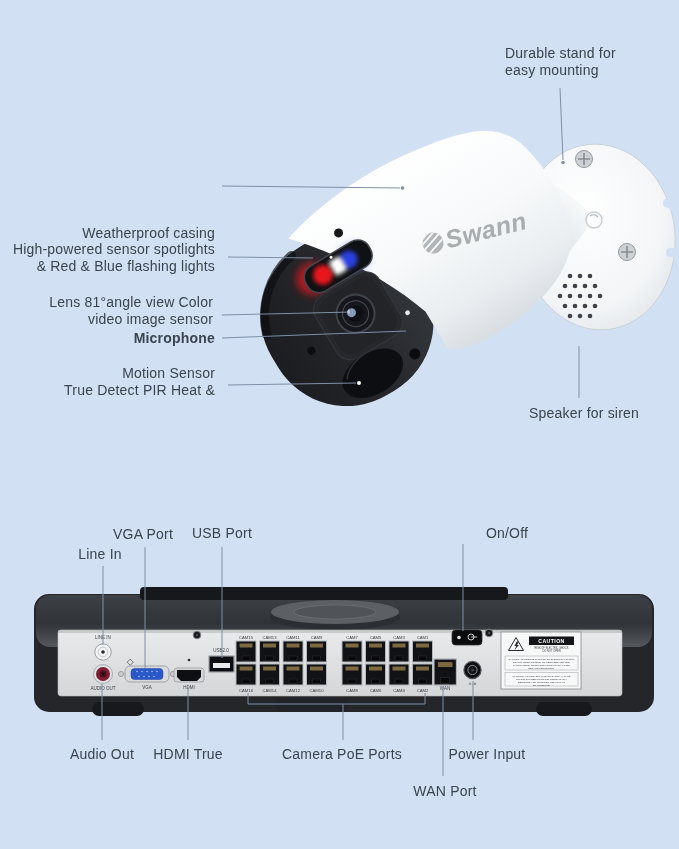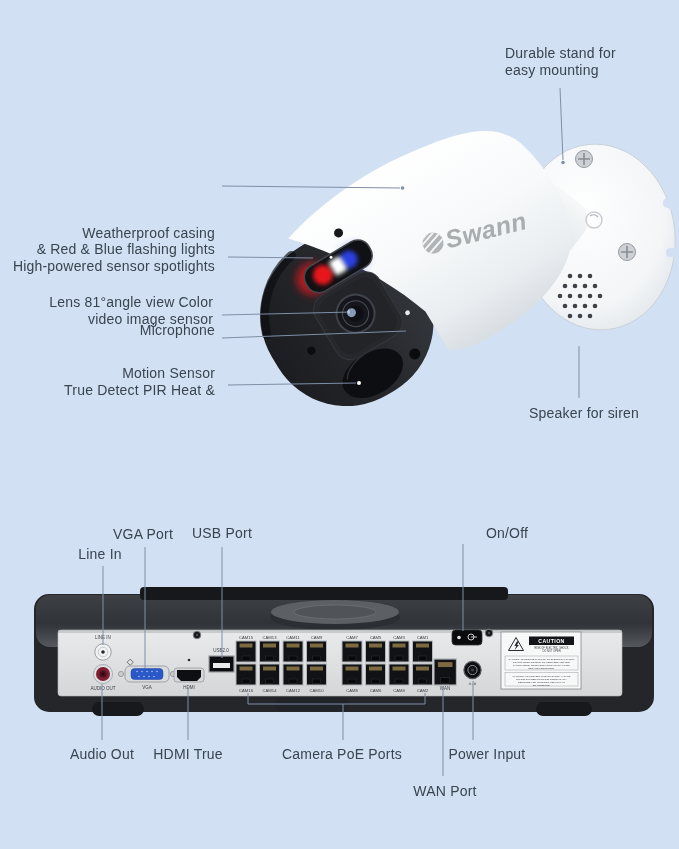--- a/index.html
+++ b/index.html
@@ -364,30 +364,30 @@
 <div class="lbl" style="left:505px;top:45px;">
   <div>Durable stand for</div>
   <div>easy mounting</div>
 </div>
 
 <div class="lbl right" style="right:464px;top:177px;margin-top:48px;">
   <div>Weatherproof casing</div>
 </div>
 
 <div class="lbl right" style="right:464px;top:241px;">
+  <div>High-powered sensor spotlights</div>
   <div>&amp; Red &amp; Blue flashing lights</div>
-  <div>High-powered sensor spotlights</div>
 </div>
 
 <div class="lbl right" style="right:466px;top:294px;">
   <div>Lens 81°angle view Color</div>
   <div>video image sensor</div>
 </div>
 
-<div class="lbl right" style="right:464px;top:322px;">
+<div class="lbl right" style="right:464px;top:330px;font-weight:bold;">
   <div>Microphone</div>
 </div>
 
 <div class="lbl right" style="right:464px;top:365px;">
   <div>Motion Sensor</div>
   <div>True Detect PIR Heat &amp;</div>
 </div>
 
 <div class="lbl" style="left:529px;top:405px;">
   <div>Speaker for siren</div>

